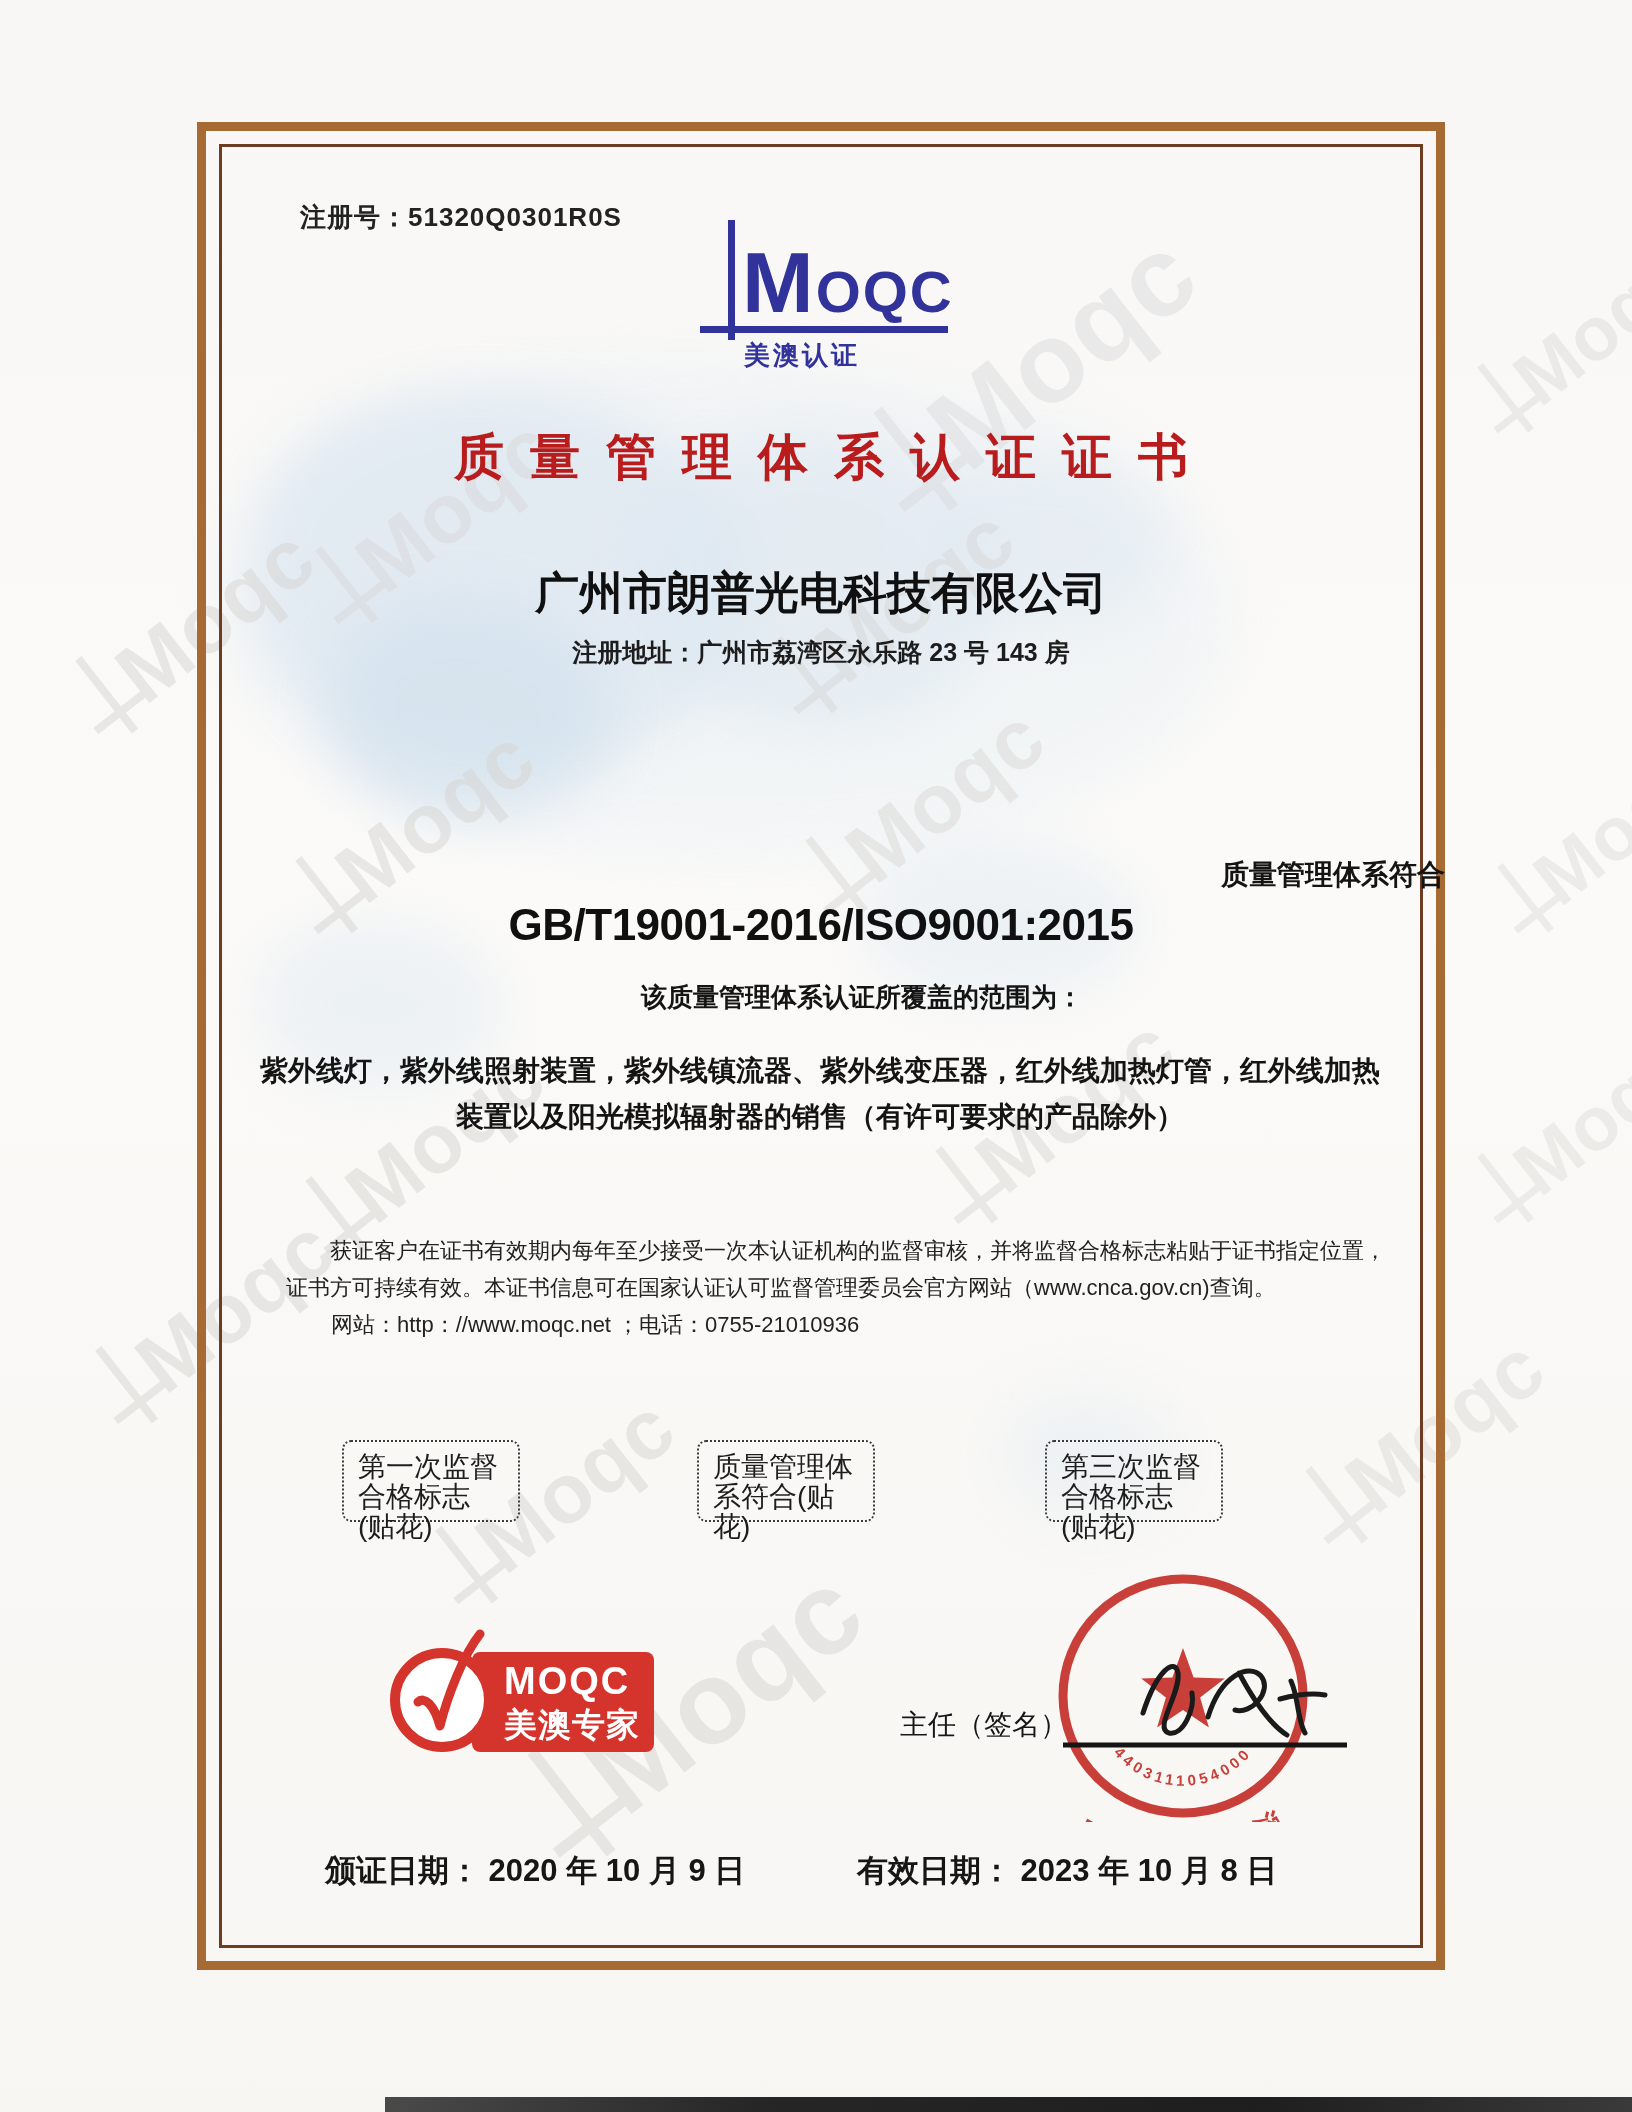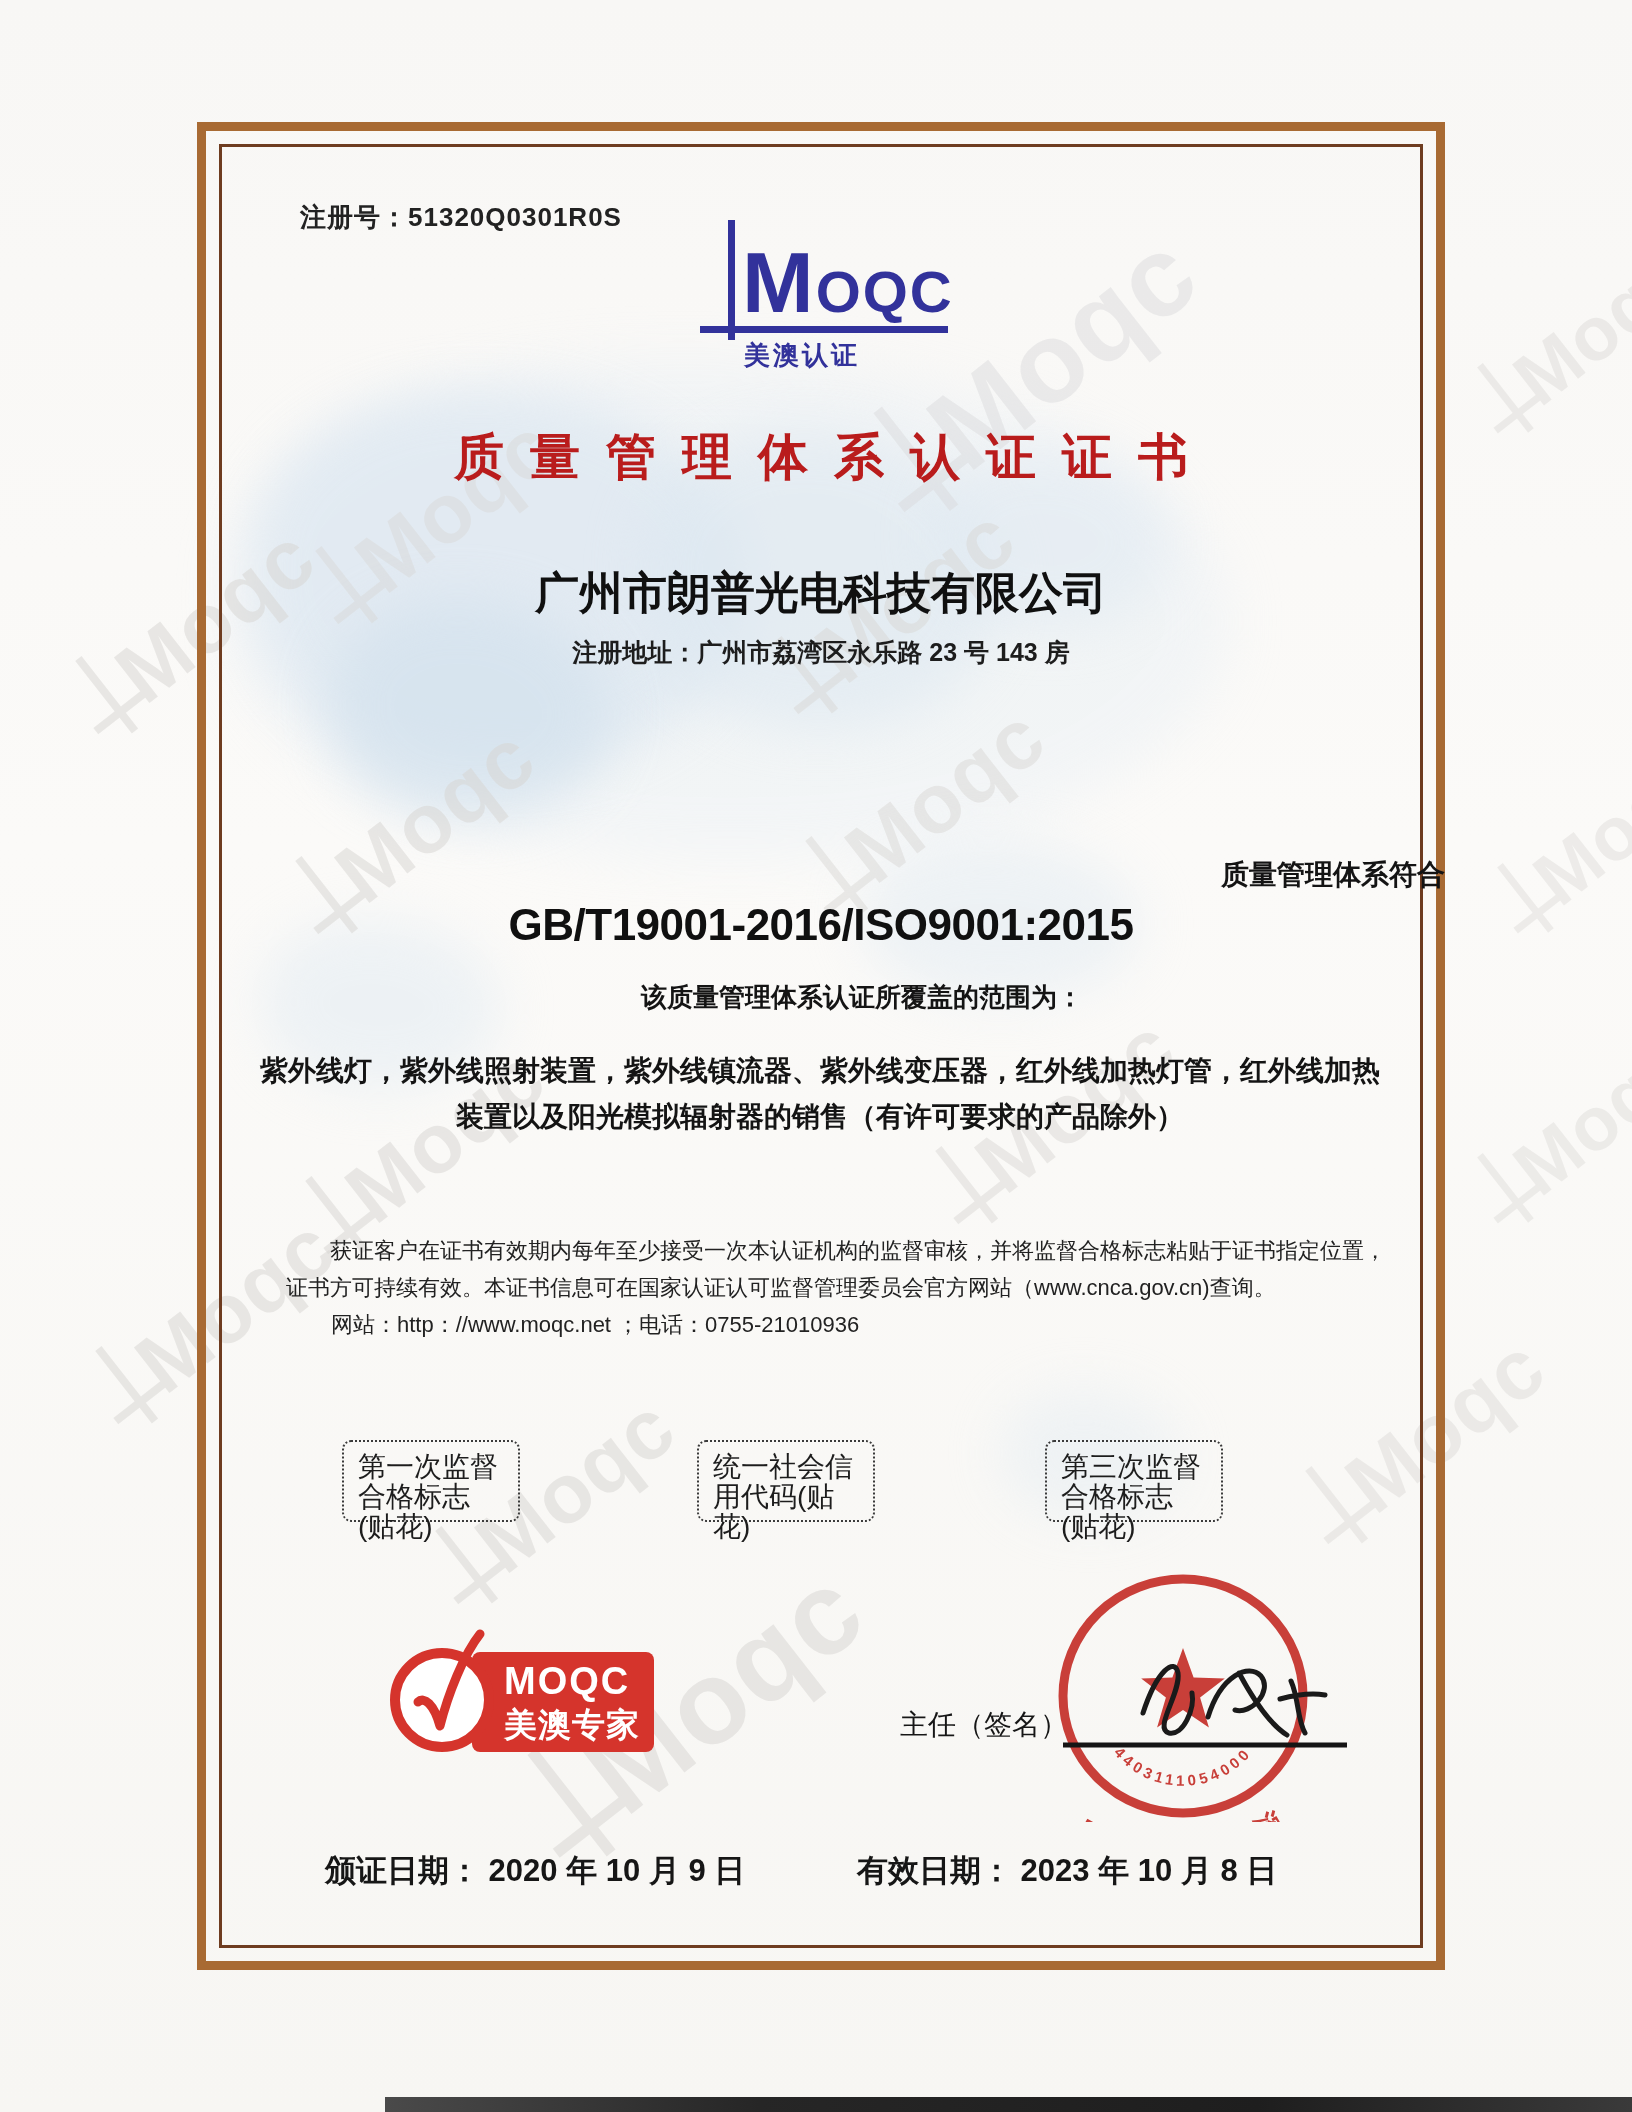--- a/index.html
+++ b/index.html
@@ -162,21 +162,21 @@
 <div class="standard">GB/T19001-2016/ISO9001:2015</div>
 <div class="scope-intro">该质量管理体系认证所覆盖的范围为：</div>
 <div class="scope">紫外线灯，紫外线照射装置，紫外线镇流器、紫外线变压器，红外线加热灯管，红外线加热装置以及阳光模拟辐射器的销售（有许可要求的产品除外）</div>
 
 <div class="notice-block">
   <p class="notice">获证客户在证书有效期内每年至少接受一次本认证机构的监督审核，并将监督合格标志粘贴于证书指定位置，证书方可持续有效。本证书信息可在国家认证认可监督管理委员会官方网站（www.cnca.gov.cn)查询。</p>
   <p class="contact">网站：http：//www.moqc.net ；电话：0755-21010936</p>
 </div>
 
 <div class="sup-box" style="left:342px;top:1440px;">第一次监督合格标志(贴花)</div>
-<div class="sup-box" style="left:697px;top:1440px;">统一社会信用代码(贴花)</div>
+<div class="sup-box" style="left:697px;top:1440px;">质量管理体系符合(贴花)</div>
 <div class="sup-box" style="left:1045px;top:1440px;">第三次监督合格标志(贴花)</div>
 
 <div class="red-logo">
   <svg width="270" height="140" viewBox="0 0 270 140">
     <rect x="84" y="24" width="182" height="100" rx="8" fill="#d5342c"></rect>
     <text x="116" y="66" fill="#ffffff" font-size="38" font-weight="bold" letter-spacing="2">MOQC</text>
     <text x="116" y="108" fill="#ffffff" font-size="33" font-weight="bold" letter-spacing="1">美澳专家</text>
     <circle cx="54" cy="72" r="47" fill="#ffffff" stroke="#d5342c" stroke-width="10"></circle>
     <path d="M 30 74 C 36 68 46 76 52 98 C 60 66 76 26 92 6" fill="none" stroke="#d5342c" stroke-width="9" stroke-linecap="round" stroke-linejoin="round"></path>
   </svg>

